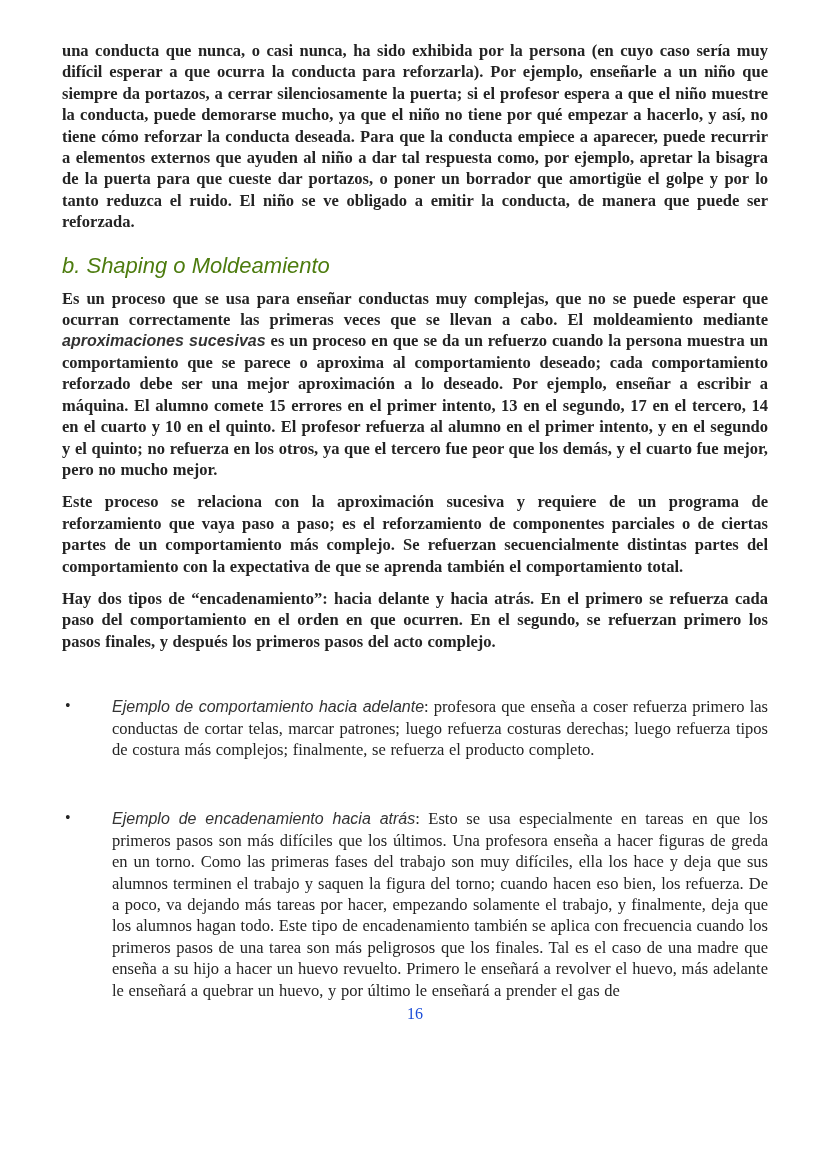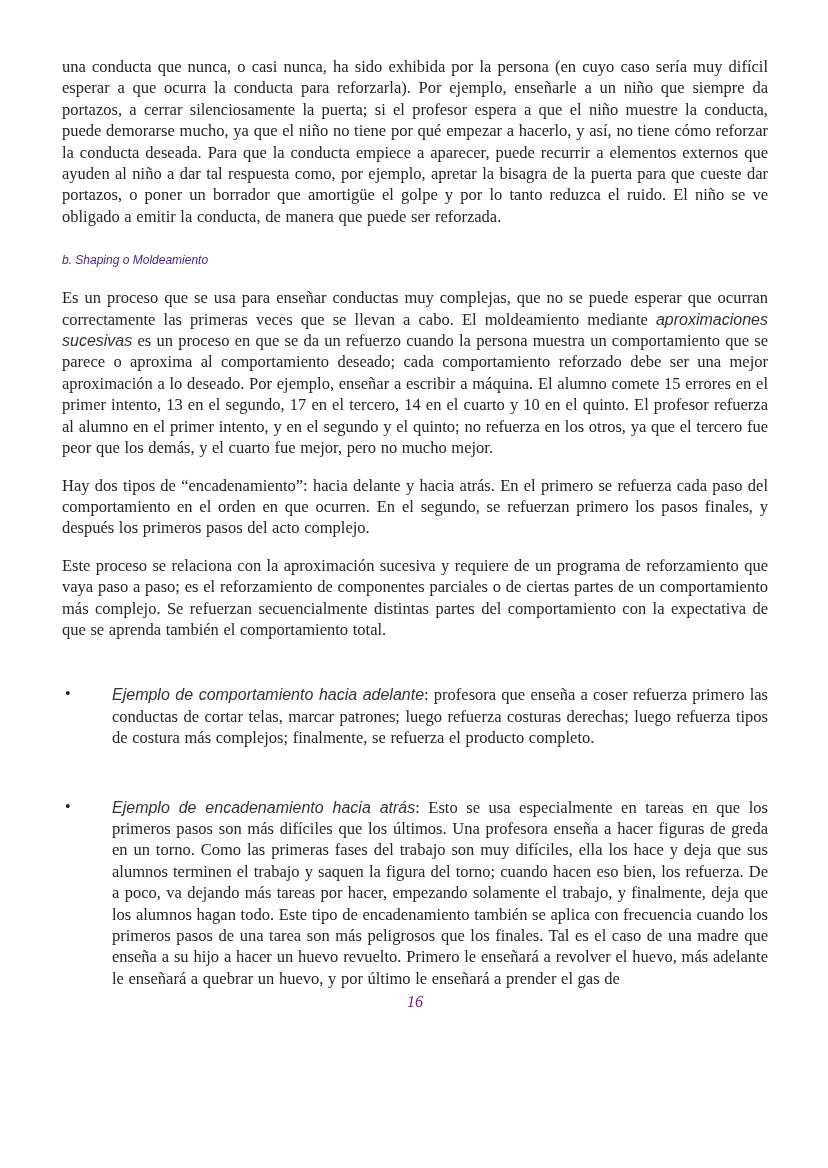--- a/index.html
+++ b/index.html
@@ -7,34 +7,35 @@
     width: 828px;
     height: 1168px;
     background: #ffffff;
     box-sizing: border-box;
     padding: 40px 60px 0 62px;
     overflow: hidden;
     font-family: "Liberation Serif", serif;
     color: #242424;
   }
   .body-para {
-    margin: 16px 0 11px 0;
+    margin: 0 0 11px 0;
     font-size: 16.5px;
     line-height: 21.4px;
     text-align: justify;
     word-spacing: 0.5px;
+    font-weight: bold;
   }
   .subheading {
     margin: 22px 0 11px 0;
     font-family: "Liberation Sans", sans-serif;
     font-style: italic;
     font-weight: 500;
-    font-size: 12px;
+    font-size: 22px;
     line-height: 22px;
-    color: #4c1d95;
+    color: #4d7c0f;
     text-align: left;
   }
   .accent-italic {
     font-family: "Liberation Sans", sans-serif;
     font-style: italic;
     font-size: 16px;
     color: #333333;
   }
   .bullet-list {
     list-style: none;
@@ -54,39 +55,38 @@
     position: absolute;
     left: 3px;
     top: -1px;
     font-size: 16px;
   }
   .page-number {
     margin-top: 2px;
     text-align: center;
     font-size: 16px;
     line-height: 21px;
-    color: #701a75;
-    font-style: italic;
+    color: #1d4ed8;
   }
 </style>
 </head>
 <body>
 
 <div class="page">
 
   <p class="body-para">una conducta que nunca, o casi nunca, ha sido exhibida por la persona (en cuyo caso sería muy difícil esperar a que ocurra la conducta para reforzarla). Por ejemplo, enseñarle a un niño que siempre da portazos, a cerrar silenciosamente la puerta; si el profesor espera a que el niño muestre la conducta, puede demorarse mucho, ya que el niño no tiene por qué empezar a hacerlo, y así, no tiene cómo reforzar la conducta deseada. Para que la conducta empiece a aparecer, puede recurrir a elementos externos que ayuden al niño a dar tal respuesta como, por ejemplo, apretar la bisagra de la puerta para que cueste dar portazos, o poner un borrador que amortigüe el golpe y por lo tanto reduzca el ruido. El niño se ve obligado a emitir la conducta, de manera que puede ser reforzada.</p>
 
   <h2 class="subheading">b. Shaping o Moldeamiento</h2>
 
   <p class="body-para"><span>Es un proceso que se usa para enseñar conductas muy complejas, que no se puede esperar que ocurran correctamente las primeras veces que se llevan a cabo. El moldeamiento mediante </span><span class="accent-italic">aproximaciones sucesivas</span><span> es un proceso en que se da un refuerzo cuando la persona muestra un comportamiento que se parece o aproxima al comportamiento deseado; cada comportamiento reforzado debe ser una mejor aproximación a lo deseado. Por ejemplo, enseñar a escribir a máquina. El alumno comete 15 errores en el primer intento, 13 en el segundo, 17 en el tercero, 14 en el cuarto y 10 en el quinto. El profesor refuerza al alumno en el primer intento, y en el segundo y el quinto; no refuerza en los otros, ya que el tercero fue peor que los demás, y el cuarto fue mejor, pero no mucho mejor.</span></p>
 
 
+  <p class="body-para">Este proceso se relaciona con la aproximación sucesiva y requiere de un programa de reforzamiento que vaya paso a paso; es el reforzamiento de componentes parciales o de ciertas partes de un comportamiento más complejo. Se refuerzan secuencialmente distintas partes del comportamiento con la expectativa de que se aprenda también el comportamiento total.</p>
+
   <p class="body-para">Hay dos tipos de “encadenamiento”: hacia delante y hacia atrás. En el primero se refuerza cada paso del comportamiento en el orden en que ocurren. En el segundo, se refuerzan primero los pasos finales, y después los primeros pasos del acto complejo.</p>
-
-  <p class="body-para">Este proceso se relaciona con la aproximación sucesiva y requiere de un programa de reforzamiento que vaya paso a paso; es el reforzamiento de componentes parciales o de ciertas partes de un comportamiento más complejo. Se refuerzan secuencialmente distintas partes del comportamiento con la expectativa de que se aprenda también el comportamiento total.</p>
 
   <ul class="bullet-list">
     <li><span class="bullet-marker">•</span><span class="accent-italic">Ejemplo de comportamiento hacia adelante</span><span>: profesora que enseña a coser refuerza primero las conductas de cortar telas, marcar patrones; luego refuerza costuras derechas; luego refuerza tipos de costura más complejos; finalmente, se refuerza el producto completo.</span></li>
     <li><span class="bullet-marker">•</span><span class="accent-italic">Ejemplo de encadenamiento hacia atrás</span><span>: Esto se usa especialmente en tareas en que los primeros pasos son más difíciles que los últimos. Una profesora enseña a hacer figuras de greda en un torno. Como las primeras fases del trabajo son muy difíciles, ella los hace y deja que sus alumnos terminen el trabajo y saquen la figura del torno; cuando hacen eso bien, los refuerza. De a poco, va dejando más tareas por hacer, empezando solamente el trabajo, y finalmente, deja que los alumnos hagan todo. Este tipo de encadenamiento también se aplica con frecuencia cuando los primeros pasos de una tarea son más peligrosos que los finales. Tal es el caso de una madre que enseña a su hijo a hacer un huevo revuelto. Primero le enseñará a revolver el huevo, más adelante le enseñará a quebrar un huevo, y por último le enseñará a prender el gas de</span></li>
   </ul>
 
   <div class="page-number">16</div>
 
 </div>
 

